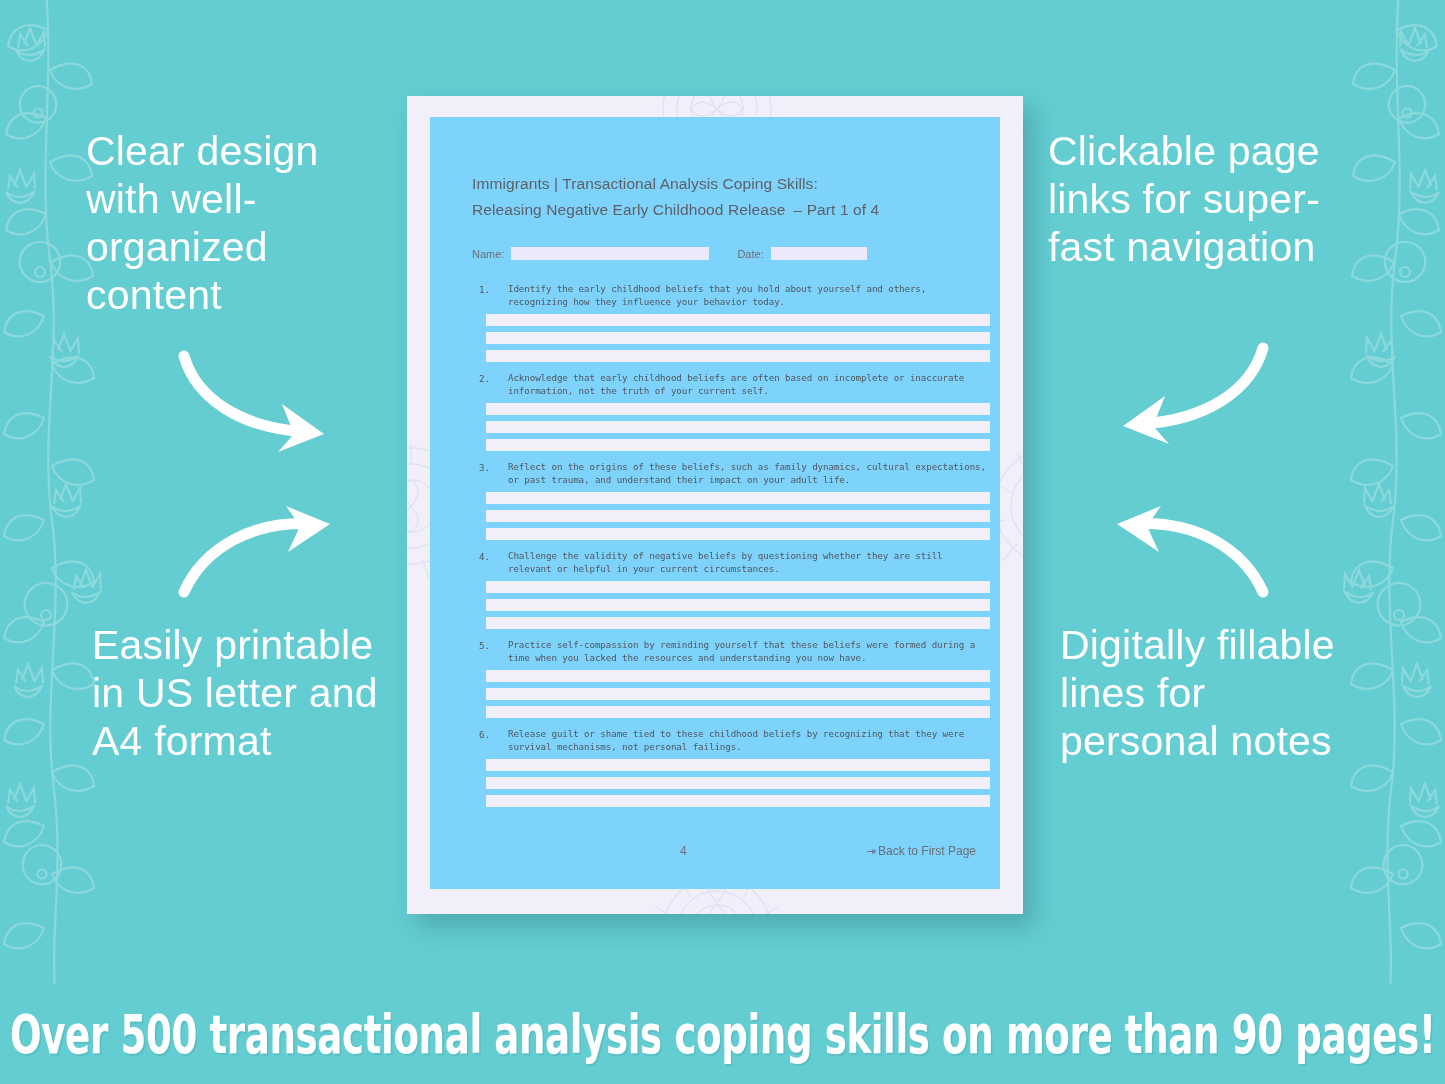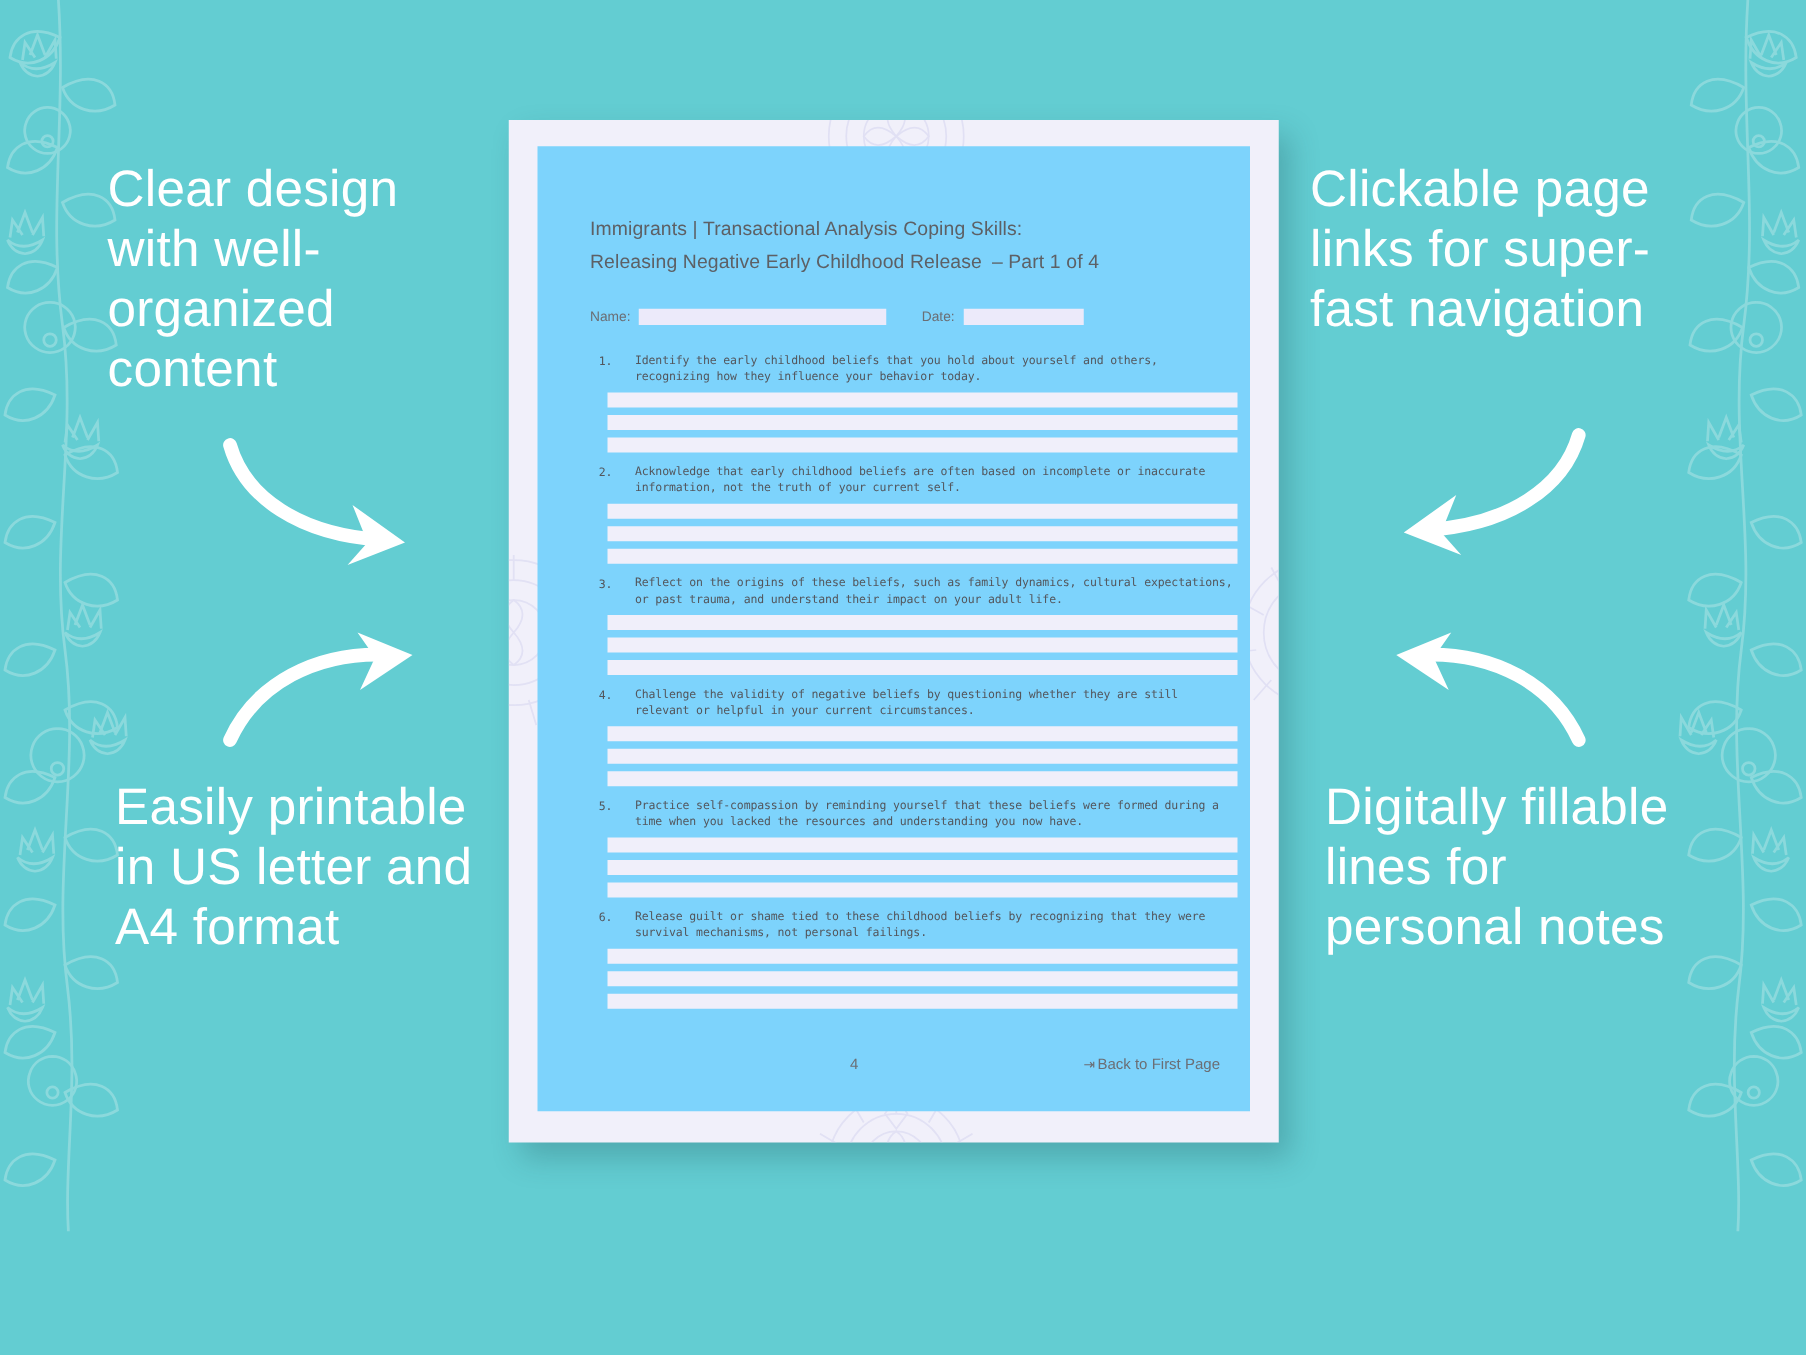--- a/index.html
+++ b/index.html
@@ -504,14 +504,17 @@
 
         <div class="doc-footer">
           <span class="footer-page-num">4</span>
           <span class="footer-back-link"><span class="arrow-glyph">⇥</span><span>Back to First Page</span></span>
         </div>
 
       </div>
     </div>
   </div>
 
+  <div id="bottom-banner">
+    <div class="banner-text">Over 500 transactional analysis coping skills on more than 90 pages!</div>
+  </div>
 
 </div>
 
 </body></html>

